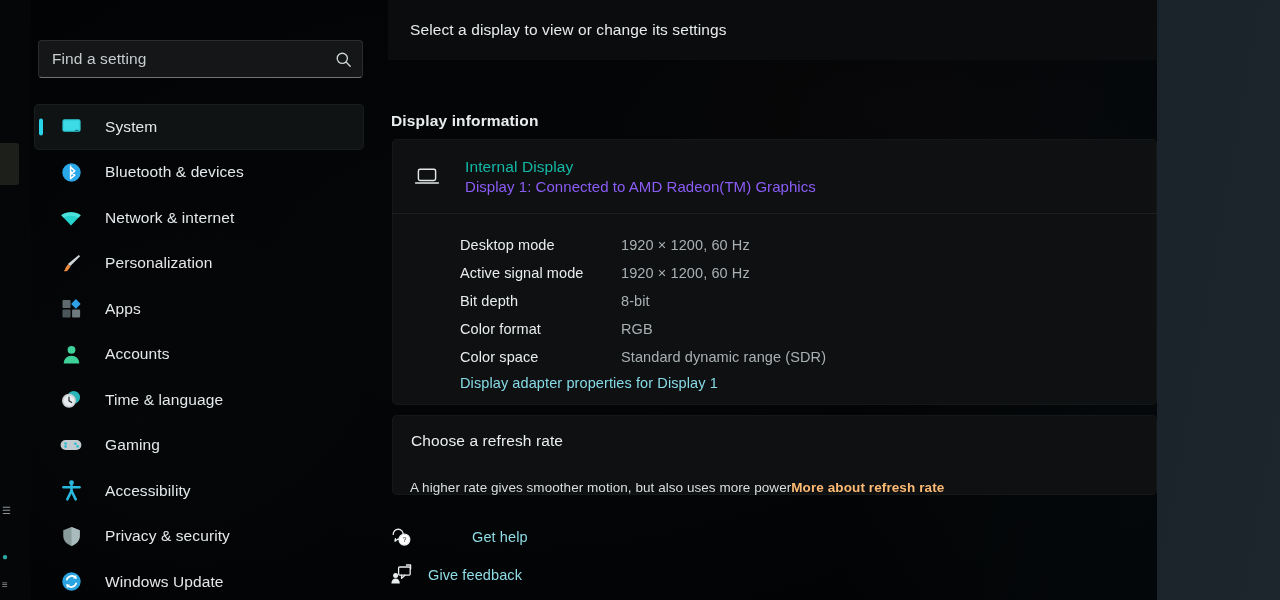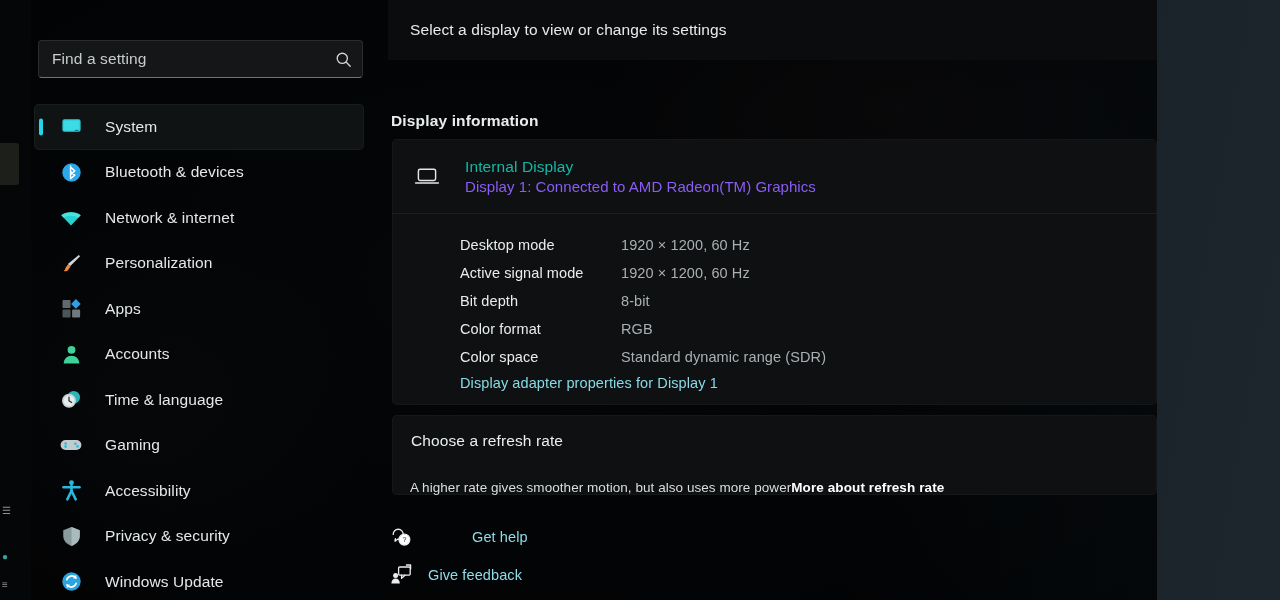--- a/index.html
+++ b/index.html
@@ -273,21 +273,21 @@
     display: flex;
     align-items: baseline;
     margin-top: 24px;
   }
   #refresh-desc {
     color: #d9dedf;
     font-size: 13.5px;
     letter-spacing: .05px;
   }
   #refresh-more {
-    color: #ffffff;
+    color: #fdba74;
     font-size: 13.5px;
     font-weight: bold;
     letter-spacing: .1px;
     cursor: pointer;
   }
 
   
   .foot-link {
     position: absolute;
     display: flex;

